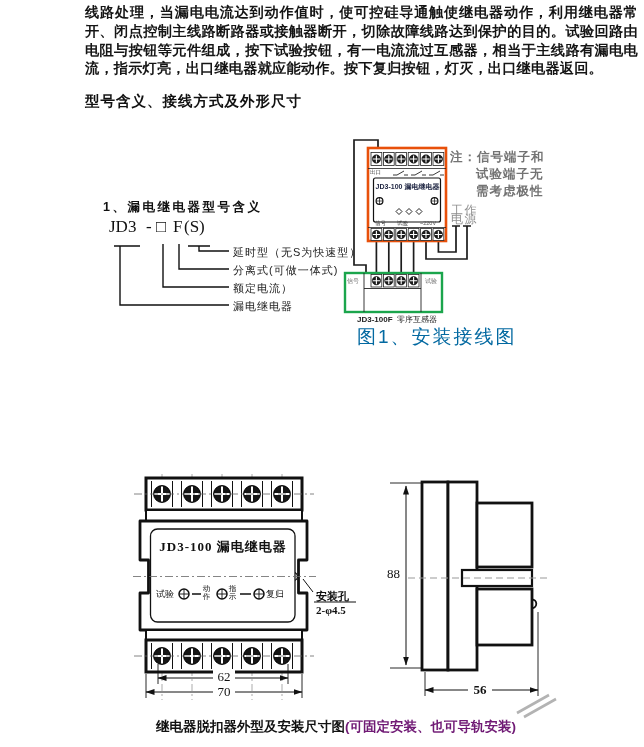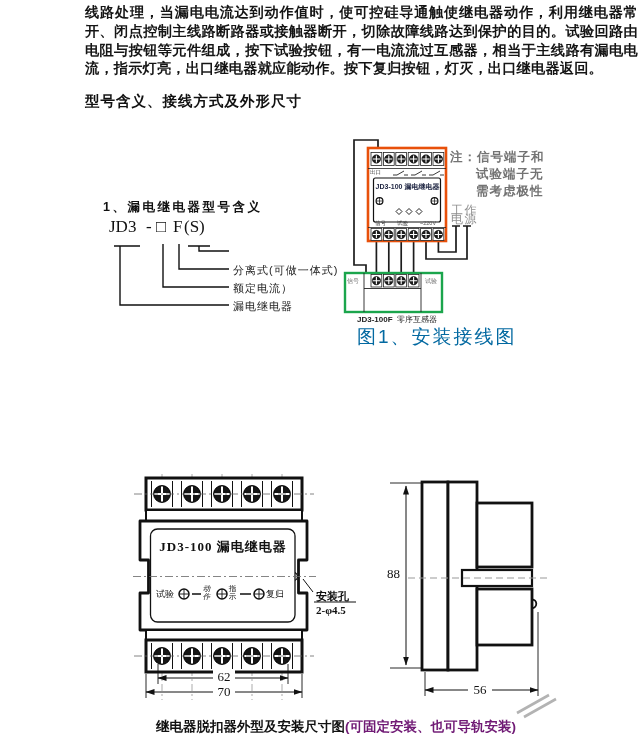--- a/index.html
+++ b/index.html
@@ -217,20 +217,21 @@
   <div class="t para" style="left:85px;top:3px;width:553px;">线路处理，当漏电电流达到动作值时，使可控硅导通触使继电器动作，利用继电器常开、闭点控制主线路断路器或接触器断开，切除故障线路达到保护的目的。试验回路由电阻与按钮等元件组成，按下试验按钮，有一电流流过互感器，相当于主线路有漏电电流，指示灯亮，出口继电器就应能动作。按下复归按钮，灯灭，出口继电器返回。</div>
 
   <div class="t h1" style="left:85px;top:92px;">型号含义、接线方式及外形尺寸</div>
 
   <div class="t modtitle" style="left:103px;top:199px;">1、漏电继电器型号含义</div>
   <span class="t code" style="left:109px;top:217px;">JD3</span>
   <span class="t code" style="left:146px;top:217px;">-</span>
   <span class="t code" style="left:156px;top:217px;">□</span>
   <span class="t code" style="left:173px;top:217px;">F</span>
   <span class="t code" style="left:184px;top:217px;">(S)</span>
+  <span class="t branch" style="left:233px;top:245px;">延时型（无S为快速型）</span>
   <span class="t branch" style="left:233px;top:263px;">分离式(可做一体式)</span>
   <span class="t branch" style="left:233px;top:281px;">额定电流）</span>
   <span class="t branch" style="left:233px;top:299px;">漏电继电器</span>
 
   <span class="t note" style="left:450px;top:149px;">注：信号端子和</span>
   <span class="t note" style="left:476px;top:166px;">试验端子无</span>
   <span class="t note" style="left:476px;top:183px;">需考虑极性</span>
   <span class="t tiny" style="left:370px;top:169px;">出口</span>
   <div class="t relayname" style="left:374px;top:182px;width:67px;">JD3-100 漏电继电器</div>
   <span class="t tiny" style="left:375px;top:220px;">信号</span>
@@ -241,27 +242,27 @@
   <span class="t ctlbl" style="left:347px;top:277px;">信号</span>
   <span class="t ctlbl" style="left:425px;top:277px;">试验</span>
   <div class="t" style="left:357px;top:308px;width:72px;text-align:center;">
     <span class="ctname" style="font-weight:bold;">JD3-100F</span>
     <span class="ctname">零序互感器</span>
   </div>
   <span class="t figcap" style="left:357px;top:324px;">图1、安装接线图</span>
 
   <div class="t devname" style="left:151px;top:538px;width:144px;">JD3-100 漏电继电器</div>
   <span class="t ind" style="left:156px;top:588px;">试验</span>
-  <span class="t ind2" style="left:202px;top:585px;font-style:italic;">动作</span>
+  <span class="t ind2" style="left:202px;top:585px;">动作</span>
   <span class="t ind2" style="left:228px;top:585px;">指示</span>
   <span class="t ind" style="left:266px;top:588px;">复归</span>
   <span class="t mh" style="left:316px;top:589px;">安装孔</span>
   <span class="t mh" style="left:316px;top:604px;">2-φ4.5</span>
   <span class="t dimlbl" style="left:213px;top:669px;width:18px;">62</span>
   <span class="t dimlbl" style="left:213px;top:684px;width:18px;">70</span>
   <span class="t dimlbl" style="left:385px;top:566px;">88</span>
-  <span class="t dimlbl" style="left:468px;top:682px;width:20px;">56</span>
+  <span class="t dimlbl" style="left:468px;top:682px;width:20px;font-weight:bold;">56</span>
 
   <div class="t botcap" style="left:30px;top:718px;width:612px;">
     <span>继电器脱扣器外型及安装尺寸图</span><span style="color:#701a75;">(可固定安装、也可导轨安装)</span>
   </div>
 
 </div>
 
 </body></html>

